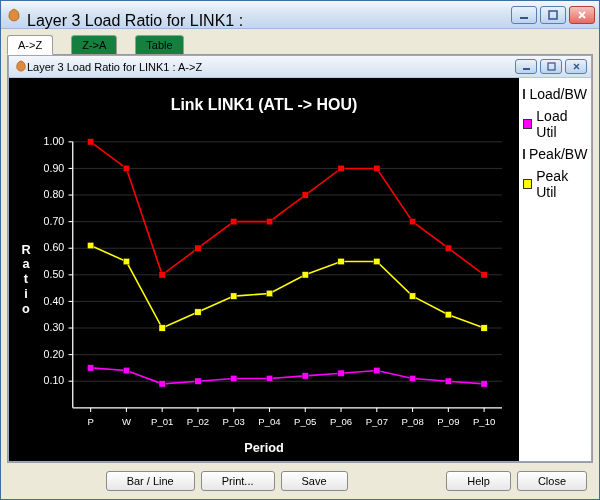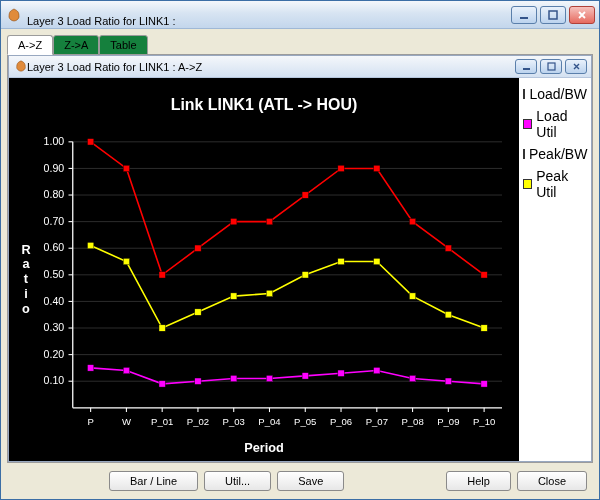--- a/index.html
+++ b/index.html
@@ -25,21 +25,21 @@
     background: linear-gradient(#f4f7fb, #d7e4f2 45%, #c3d6ec);
     display: flex;
     align-items: center;
     padding: 0 4px 0 6px;
     border-bottom: 1px solid #9fb8d6;
   }
   .titlebar .icon {
     width: 14px; height: 14px; margin-right: 6px;
     display: inline-flex; align-items: center; justify-content: center;
   }
-  .titlebar .title-text { flex: 1; color: #000; font-size: 11px; margin-top: 12px; }
+  .titlebar .title-text { flex: 1; color: #000; font-size: 16px; margin-top: 12px; }
   .winbtns { display: flex; gap: 3px; }
   .winbtn {
     width: 26px; height: 18px;
     border: 1px solid #5a7fab;
     border-radius: 3px;
     background: linear-gradient(#e9f1fb, #bcd3ee);
     display: inline-flex; align-items: center; justify-content: center;
     color: #34548a;
     font-size: 11px;
     cursor: pointer;
@@ -50,21 +50,21 @@
   }
   .client {
     flex: 1;
     padding: 6px;
     display: flex;
     flex-direction: column;
     min-height: 0;
   }
   .tabs {
     display: flex;
-    gap: 0;
+    gap: 18px;
     margin-bottom: -1px;
   }
   .tab {
     padding: 3px 10px;
     border: 1px solid #9b9b9b;
     background: #15803d;
     border-top-left-radius: 3px;
     border-top-right-radius: 3px;
     cursor: pointer;
     position: relative;
@@ -336,20 +336,20 @@
               <span>Peak Util</span>
             </div>
           </div>
         </div>
       </div>
     </div>
 
     <div class="buttonbar">
       <div class="spacer"></div>
       <button class="btn">Bar / Line</button>
-      <button class="btn">Util...</button>
+      <button class="btn">Print...</button>
       <button class="btn">Save</button>
       <div class="spacer"></div>
       <button class="btn">Help</button>
       <button class="btn">Close</button>
     </div>
   </div>
 </div>
 
 </body></html>

